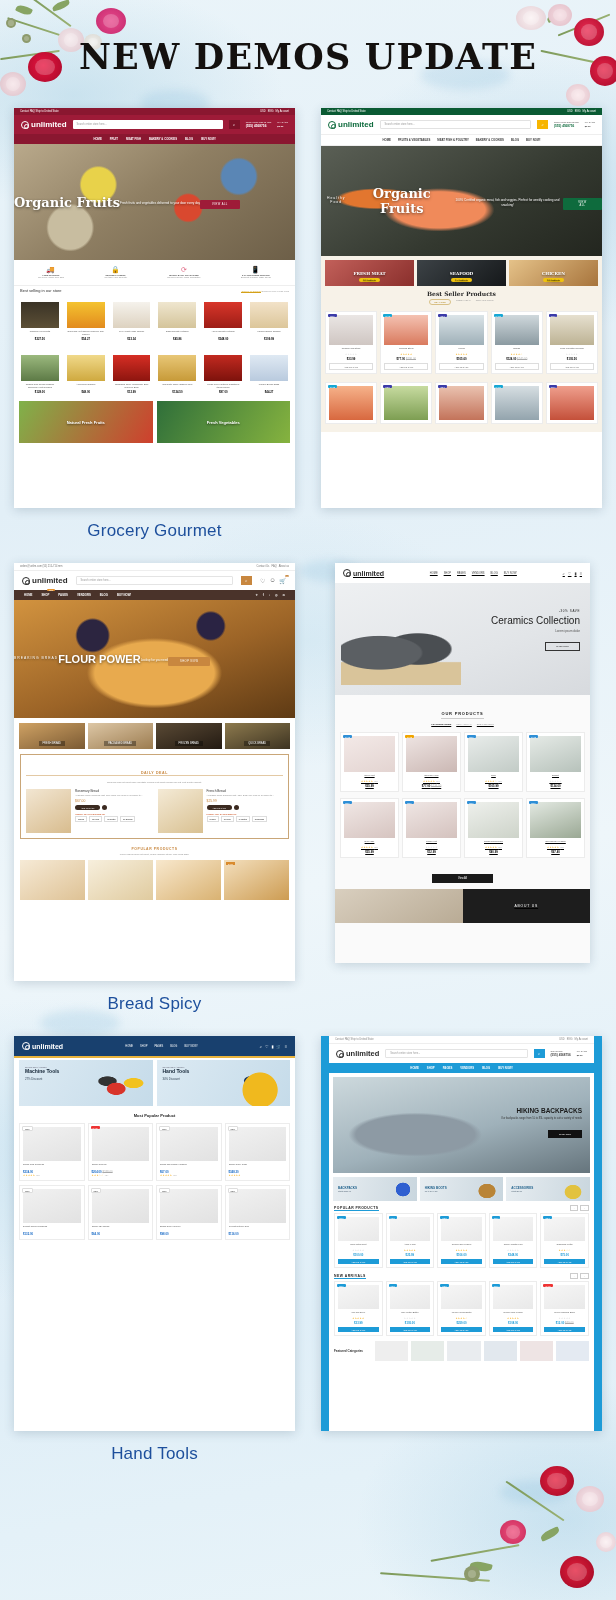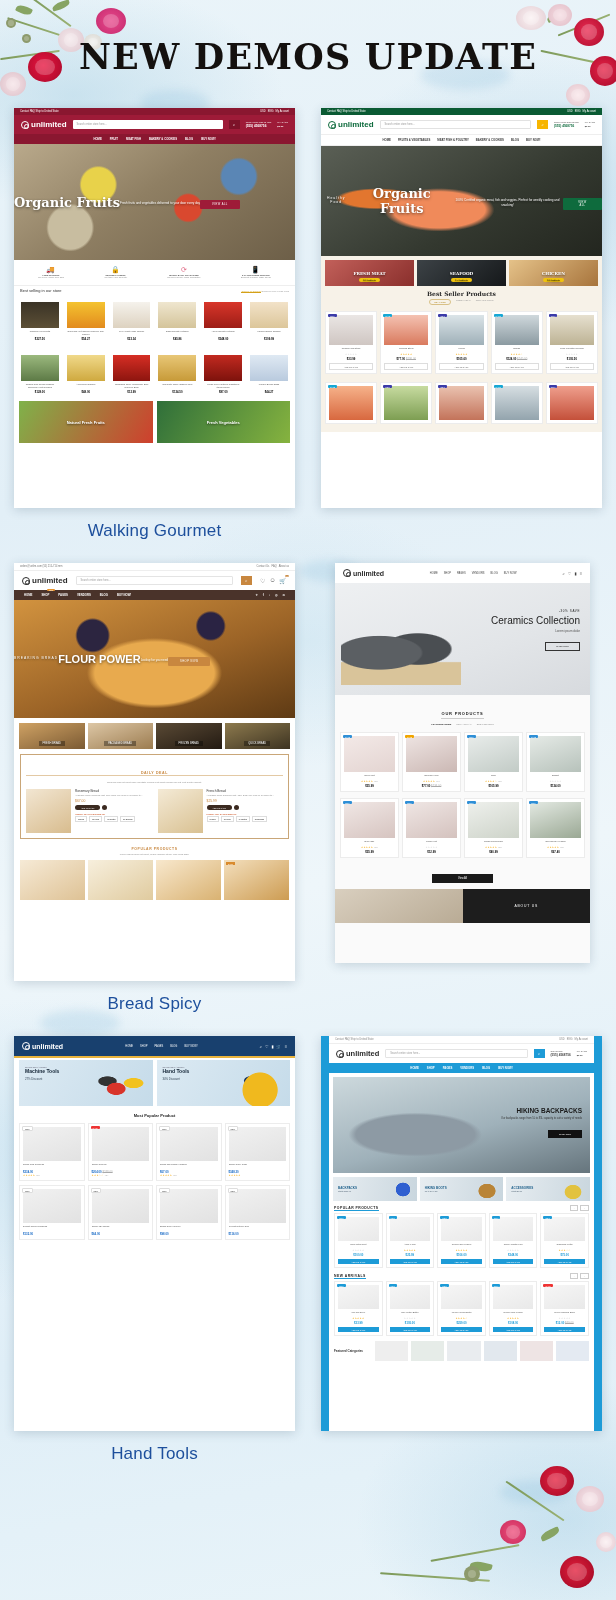--- a/index.html
+++ b/index.html
@@ -30,21 +30,21 @@
   .page-title {
     font-family:"DejaVu Serif", serif;
     font-size:35px; font-weight:700; letter-spacing:1.2px;
     color:#14110f;
   }
 
   
   .demo-grid { position:absolute; left:0; top:108px; width:616px; z-index:2; }
   .demo-row { display:flex; justify-content:space-between; padding:0 14px; }
   .demo-cell { width:281px; }
-  .demo-cell.narrow { width:255px; }
+  .demo-cell.narrow { width:255px;text-decoration:underline; }
   .shot {
     background:#fff; overflow:hidden; position:relative;
     box-shadow:0 2px 10px rgba(40,70,95,.20);
   }
   .caption {
     text-align:center; color:#1d4f9c; font-size:17px;
     padding:13px 0 0 0; letter-spacing:.2px;
   }
 
   
@@ -299,21 +299,21 @@
               <span class="pimg" style="height:26px;background:linear-gradient(#dfe9f3,#b9cade);"></span>
               <div class="pname">Farmer Brown Eggs</div>
               <div class="pprice">$44.27</div>
             </div>
         </div>
         <div style="display:flex;gap:4px;padding:0 5px 5px;">
           <div style="flex:1;height:42px;display:flex;align-items:center;justify-content:center;color:#fff;font-weight:700;font-size:4px;text-shadow:0 1px 2px rgba(0,0,0,.6);background:linear-gradient(120deg,#7fb24a,#cf3f2d);">Natural Fresh Fruits</div>
           <div style="flex:1;height:42px;display:flex;align-items:center;justify-content:center;color:#fff;font-weight:700;font-size:4px;text-shadow:0 1px 2px rgba(0,0,0,.6);background:linear-gradient(120deg,#2f6f3a,#86b33f);">Fresh Vegetables</div>
         </div>
       </div>
-      <div class="caption">Walking Gourmet</div>
+      <div class="caption">Grocery Gourmet</div>
     </div>
 
     <div class="demo-cell">
       <div class="shot" style="height:400px;">
         <div class="topbar" style="background:#0a5a33;">
           <span>Contact FAQ Ship to United State</span>
           <span>USD &nbsp; ENG &nbsp; My Account</span>
         </div>
         <div style="background:#fff;padding:5px 7px;display:flex;align-items:center;gap:6px;">
           <div class="brand" style="color:#0e6b3d;font-size:8px;">

